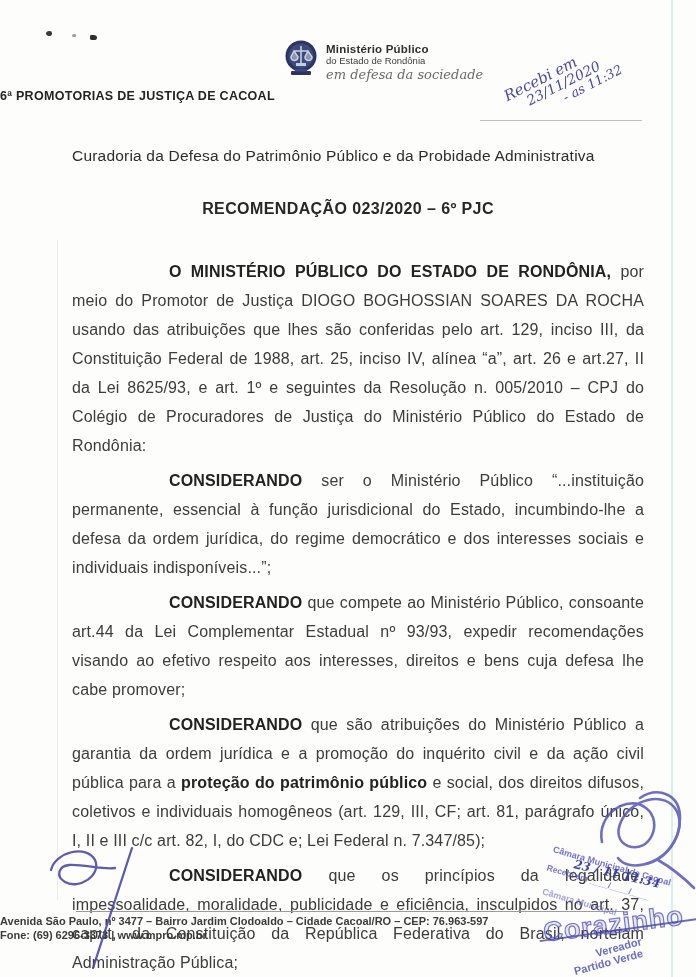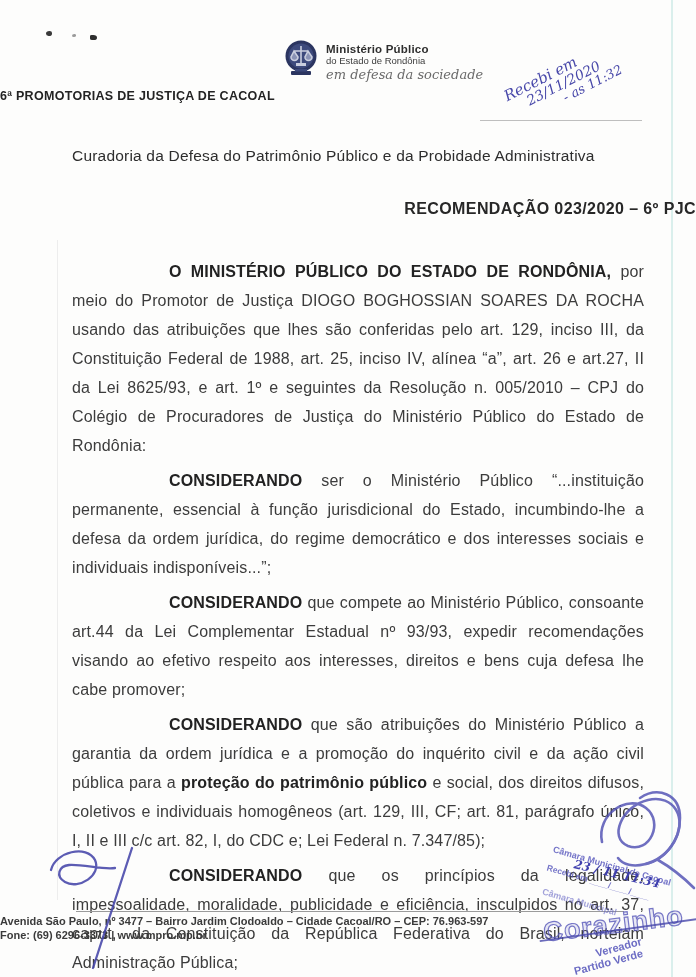--- a/index.html
+++ b/index.html
@@ -29,21 +29,21 @@
   
   .hand-note{position:absolute;left:505px;top:62px;transform:rotate(-27deg);
     color:#4747a9;font-family:"DejaVu Serif",serif;font-style:italic;}
   .hand-note .hl{white-space:nowrap;font-size:15px;line-height:14px;}
   .hand-note .hl2{margin-left:18px;font-size:14px;}
   .hand-note .hl3{margin-left:52px;font-size:13px;}
 
   
   .meta-case{position:absolute;left:72px;top:119px;font-size:16px;color:#2d2d2d;letter-spacing:.2px;}
   .meta-dept{position:absolute;left:72px;top:147px;font-size:15.5px;color:#2d2d2d;letter-spacing:.2px;}
-  .doc-title{position:absolute;left:0;top:200px;width:696px;text-align:right;
+  .doc-title{position:absolute;left:0;top:200px;width:696px;text-align:center;
     font-size:16px;font-weight:700;color:#272727;letter-spacing:.4px;}
 
   
   .body-text{position:absolute;left:72px;top:257px;width:572px;}
   .body-text p{margin:0 0 6px 0;font-size:16px;line-height:29px;color:#3c3c3c;
     text-align:justify;text-indent:97px;letter-spacing:.15px;}
   .body-text .b{font-weight:700;color:#222222;}
 
   
   .footer-rule{position:absolute;left:76px;top:911px;width:548px;height:1px;background:#9b9b9b;}

